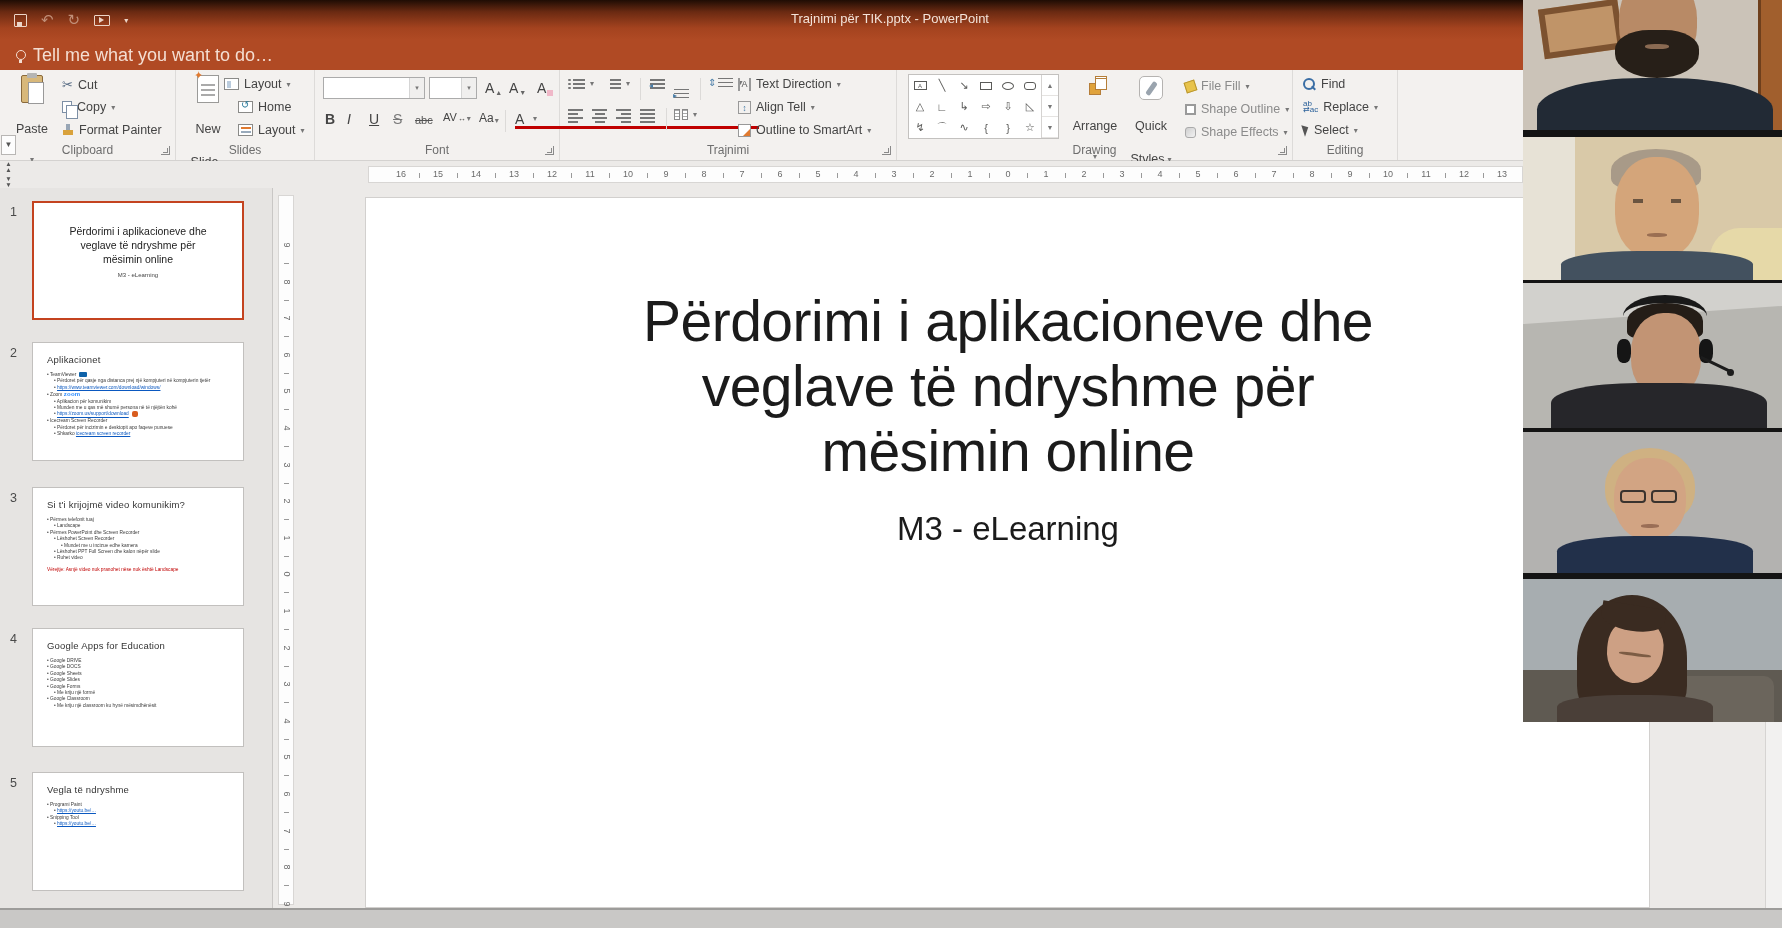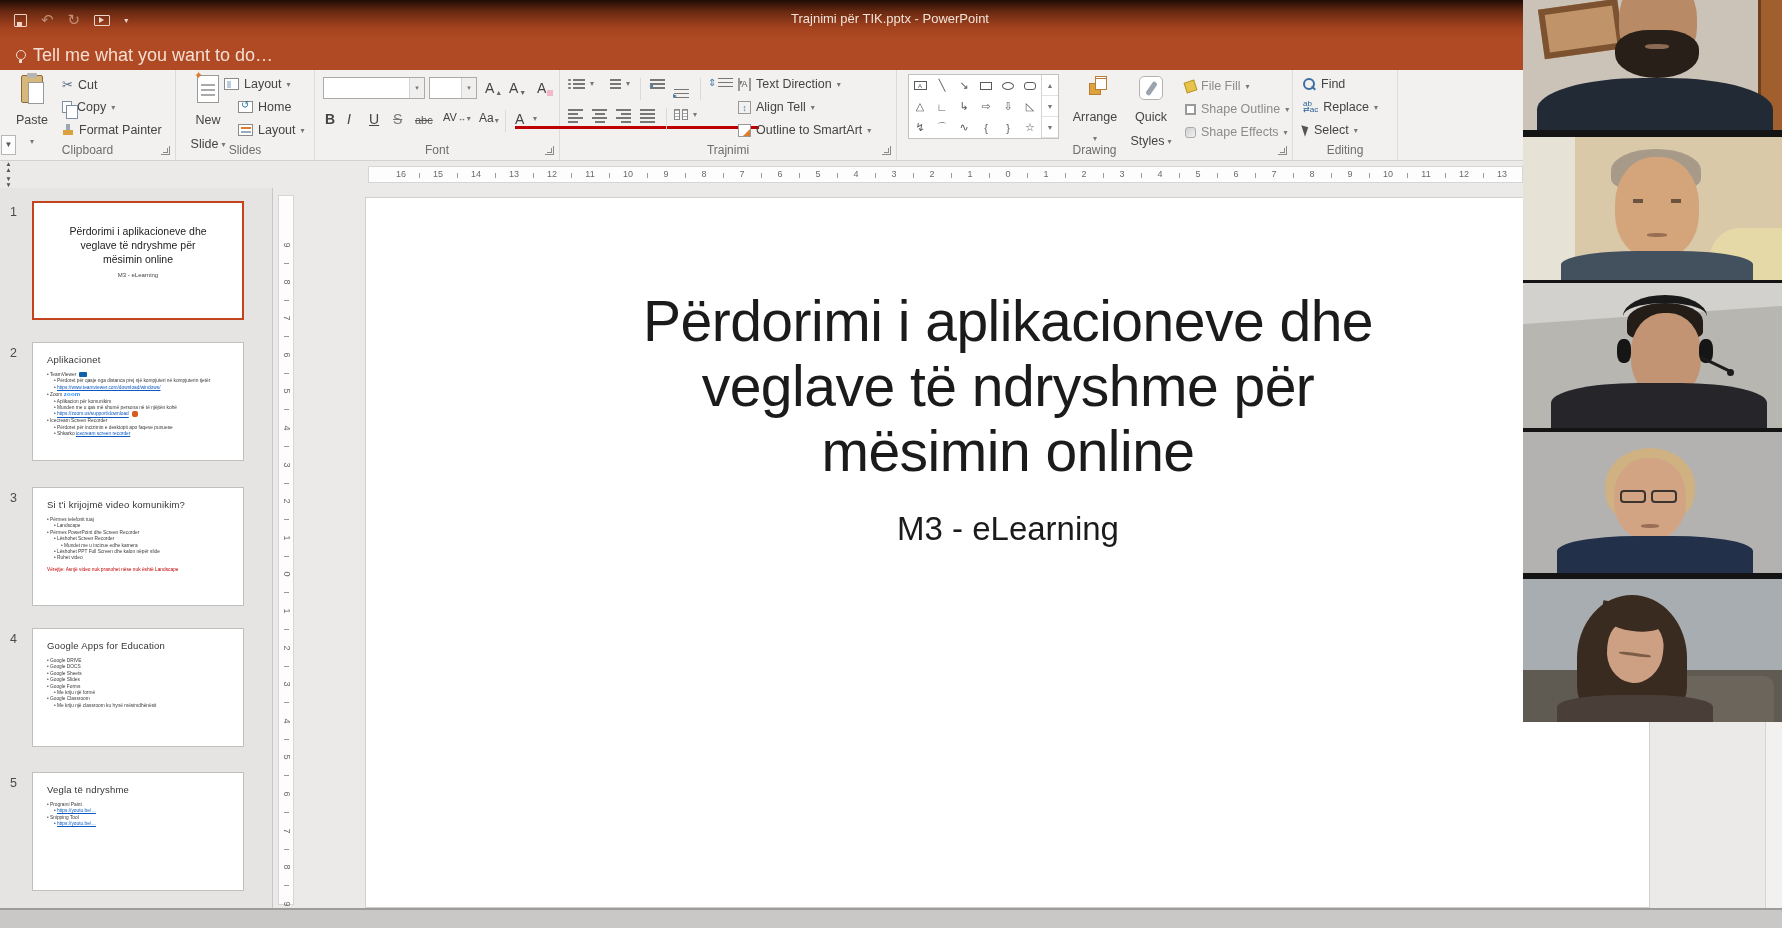--- a/index.html
+++ b/index.html
@@ -27,21 +27,21 @@
   .tellme { display:flex; align-items:center; gap:7px; margin-left:16px; color:#f4ded2; font-size:18px; }
   .ic-bulb { width:10px; height:10px; border:1.5px solid #f4ded2; border-radius:50%; position:relative; display:inline-block; }
   .ic-bulb::after { content:""; position:absolute; left:2px; top:9px; width:3px; height:3px; background:#f4ded2; }
 
   
   .ribbon { position:absolute; left:0; top:70px; width:100%; height:91px; background:#f3f1ef; border-bottom:1px solid #d4d2d0; }
   .grp { position:absolute; top:0; height:90px; border-right:1px solid #dddbd9; }
   .grp-label { position:absolute; left:0; right:0; bottom:3px; text-align:center; font-size:12px; color:#6e6e6e; }
   .launcher { position:absolute; right:5px; bottom:5px; width:9px; height:9px; border-right:1px solid #8a8a8a; border-bottom:1px solid #8a8a8a; }
   .launcher::before { content:""; position:absolute; right:1px; bottom:1px; width:4px; height:4px; border-right:1px solid #8a8a8a; border-bottom:1px solid #8a8a8a; }
-  .bb { position:absolute; display:flex; flex-direction:column; align-items:center; gap:10px; font-size:12.5px; color:#444; text-align:center; }
+  .bb { position:absolute; display:flex; flex-direction:column; align-items:center; gap:19px; font-size:12.5px; color:#444; text-align:center; }
   .sb { position:absolute; display:flex; align-items:center; gap:5px; font-size:12.5px; color:#444; white-space:nowrap; }
   .sb.gray { color:#8b8b8b; }
   .da { font-size:8px; color:#777; }
   .vsep { position:absolute; width:1px; height:22px; background:#dcdad8; }
 
   .ic-clip { width:22px; height:28px; background:#d8b87a; border:1px solid #8a6a3c; border-radius:2px; position:relative; }
   .ic-clip::before { content:""; position:absolute; left:5px; top:-3px; width:10px; height:5px; background:#b5b5b3; border-radius:1px; }
   .ic-clip::after { content:""; position:absolute; left:6px; top:6px; width:14px; height:20px; background:#fff; border:1px solid #999; }
   .ic-scis { font-size:13px; color:#5a6e86; }
   .ic-copy { width:10px; height:12px; border:1px solid #7d8fa5; background:#fff; position:relative; }

